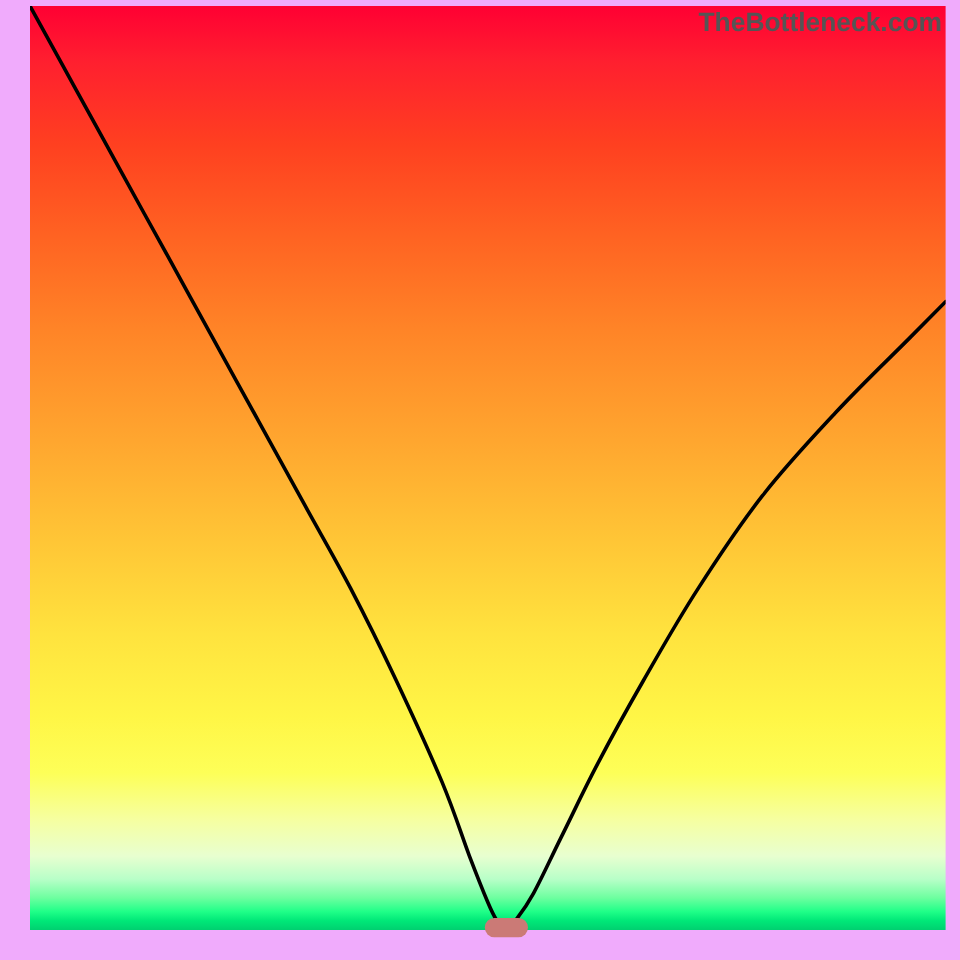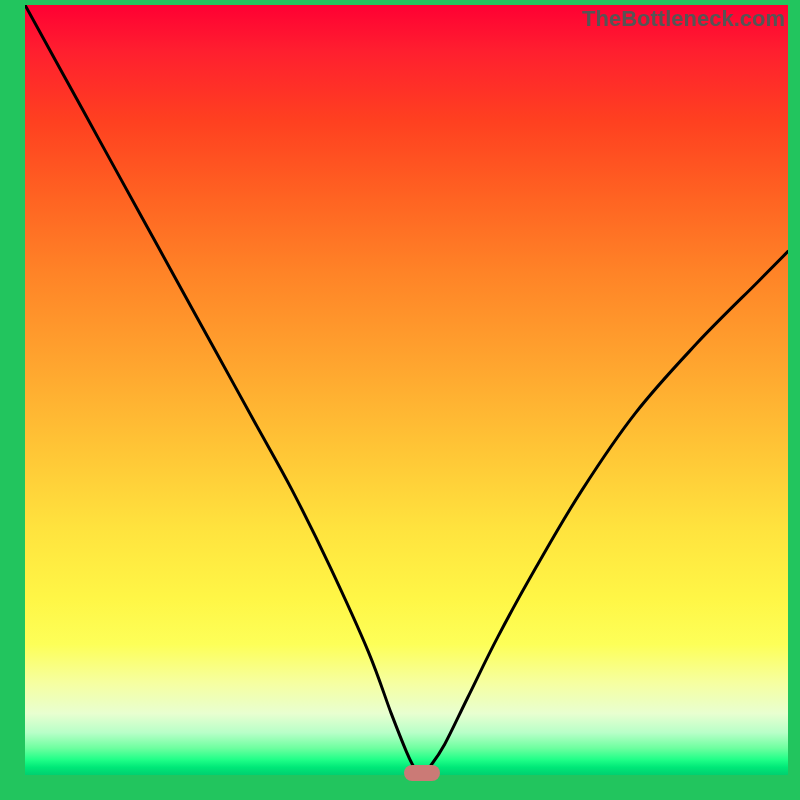--- a/index.html
+++ b/index.html
@@ -8,21 +8,21 @@
     width: 800px;
     height: 800px;
     background: #000;
     overflow: hidden;
     font-family: Arial, Helvetica, sans-serif;
   }
   .frame {
     position: relative;
     width: 800px;
     height: 800px;
-    background: #22c55e;
+    background: #f0abfc;
   }
   .plot {
     position: absolute;
     left: 25px;
     top: 5px;
     width: 763px;
     height: 770px;
     background: linear-gradient(to bottom,
       #ff0033 0%,
       #ff1f2f 6%,

